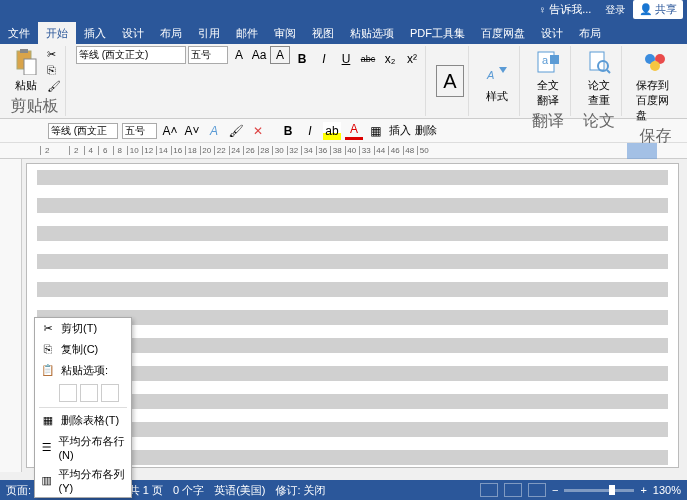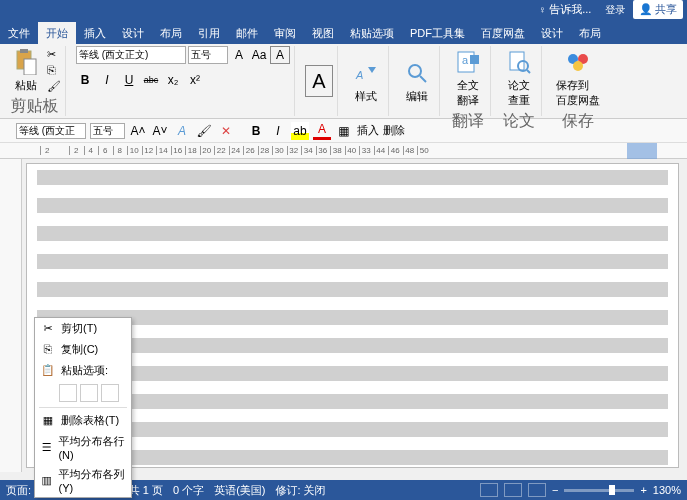--- a/index.html
+++ b/index.html
@@ -15,21 +15,21 @@
 .rgroup{display:flex;flex-direction:column;align-items:center;padding:0 4px;border-right:1px solid #ddd}
 .rgroup:last-child{border-right:none}
 .rgroup-body{flex:1;display:flex;align-items:center;gap:3px}
 .rgroup-label{font-size:16px;color:#666;padding-top:1px}
 .big-btn{display:flex;flex-direction:column;align-items:center;gap:2px;padding:2px 4px;cursor:pointer}
 .big-btn .ico{width:28px;height:28px;display:flex;align-items:center;justify-content:center}
 .font-sel{width:110px;height:18px;border:1px solid #aaa;background:#fff;font-size:10px;padding:0 2px}
 .size-sel{width:40px;height:18px;border:1px solid #aaa;background:#fff;font-size:10px;padding:0 2px}
 .fbtns{display:flex;gap:4px;margin-top:4px}
 .fbtn{width:18px;height:18px;display:flex;align-items:center;justify-content:center;cursor:pointer;font-size:12px}
-.secondary-toolbar{height:24px;background:#f8f8f8;border-bottom:1px solid #ddd;display:flex;align-items:center;padding:0 16px;gap:4px;font-size:10px}
+.secondary-toolbar{height:24px;background:#f8f8f8;border-bottom:1px solid #ddd;display:flex;align-items:center;padding:0 48px;gap:4px;font-size:10px}
 .st-sel{height:16px;border:1px solid #aaa;background:#fff;font-size:10px;padding:0 2px}
 .ruler{height:16px;background:#f8f8f8;border-bottom:1px solid #ccc;display:flex;align-items:center;padding-left:40px;font-size:8px;color:#666;gap:1px;position:relative}
 .ruler .tick{width:13.5px;text-align:center;border-left:1px solid #999;font-size:8px}
 .ruler .hilite{position:absolute;right:30px;top:0;width:30px;height:16px;background:#6a9bd8;opacity:.6}
 .doc-area{position:relative;height:313px;background:#f0f0f0;display:flex}
 .vruler{width:22px;background:#f8f8f8;border-right:1px solid #ccc}
 .page{flex:1;background:#fff;margin:4px 8px 4px 4px;border:1px solid #bbb;padding:6px 10px;overflow:hidden}
 .tbl-row{height:15px;background:#d0d0d0;margin-bottom:13px}
 .ctx-menu{position:absolute;left:34px;top:158px;width:98px;background:#fff;border:1px solid #aaa;box-shadow:2px 2px 4px rgba(0,0,0,.2);z-index:100}
 .ctx-item{display:flex;align-items:center;gap:6px;padding:3px 6px;font-size:10px;cursor:pointer;position:relative}
@@ -93,21 +93,21 @@
       </div>
       <div style="display:flex;flex-direction:column;gap:3px">
         <span style="cursor:pointer">✂</span>
         <span style="cursor:pointer">⎘</span>
         <span style="cursor:pointer">🖌</span>
       </div>
     </div>
     <div class="rgroup-label">剪贴板</div>
   </div>
   <div class="rgroup">
-    <div class="rgroup-body" style="flex-direction:column;align-items:flex-start">
+    <div class="rgroup-body" style="flex-direction:row;align-items:flex-start">
       <div style="display:flex;gap:2px">
         <input class="font-sel" value="等线 (西文正文)" style="">
         <input class="size-sel" value="五号" style="">
         <span class="fbtn">A</span>
         <span class="fbtn">Aa</span>
         <span class="fbtn" style="border:1px solid #888;width:20px">A</span>
       </div>
       <div class="fbtns">
         <span class="fbtn" style="font-weight:bold">B</span>
         <span class="fbtn" style="font-style:italic">I</span>
@@ -126,33 +126,20 @@
   <div class="rgroup">
     <div class="rgroup-body">
         <div class="big-btn">
           <div class="ico">
             <svg width="24" height="24">
               <text x="2" y="18" font-size="16" fill="#5b9bd5" font-style="italic">A</text>
               <path d="M14 6 l8 0 l-4 6" fill="#5b9bd5"></path>
             </svg>
           </div>
           <span>样式</span>
-        </div>
-      </div>
-  </div>
-  <div class="rgroup">
-    <div class="rgroup-body">
-        <div class="big-btn">
-          <div class="ico">
-            <svg width="24" height="24">
-              <circle cx="10" cy="10" r="6" fill="none" stroke="#5b9bd5" stroke-width="2"></circle>
-              <line x1="15" y1="15" x2="21" y2="21" stroke="#5b9bd5" stroke-width="2"></line>
-            </svg>
-          </div>
-          <span>编辑</span>
         </div>
       </div>
   </div>
   <div class="rgroup">
     <div class="rgroup-body">
         <div class="big-btn">
           <div class="ico">
             <svg width="24" height="24">
               <rect x="2" y="2" width="16" height="20" fill="#fff" stroke="#5b9bd5"></rect>
               <text x="6" y="14" font-size="9" fill="#5b9bd5">a</text>

